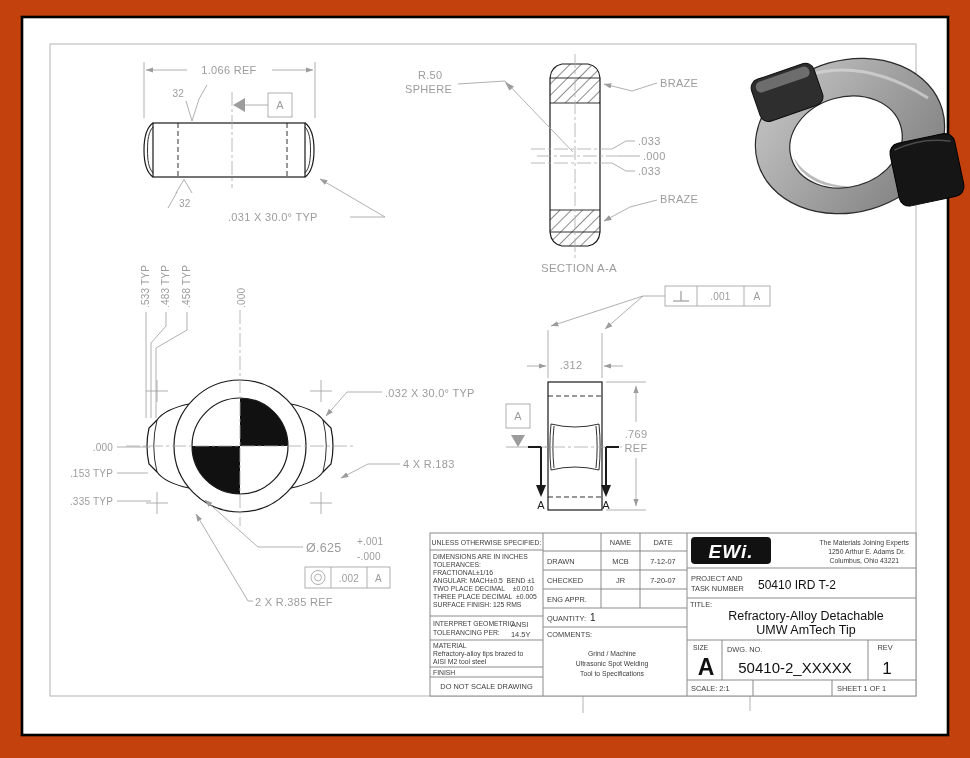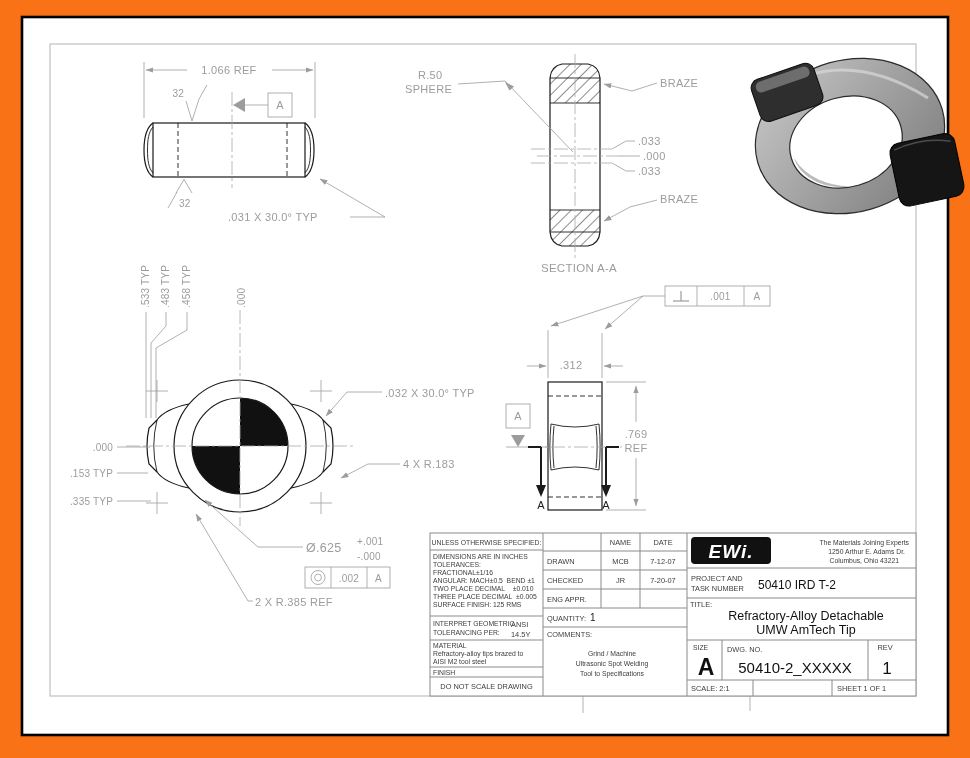--- a/index.html
+++ b/index.html
@@ -1,16 +1,16 @@
 <!DOCTYPE html>
 <html><head>
 <meta charset="utf-8">
 <style>
   html,body{margin:0;padding:0;background:#fff;}
-  .stage{width:970px;height:758px;position:relative;background:#f97316;overflow:hidden;}
+  .stage{width:970px;height:758px;position:relative;background:#c2410c;overflow:hidden;}
   svg{display:block;}
   text{font-family:"Liberation Sans","DejaVu Sans",sans-serif;}
   .ann{fill:#9c9c9c;font-size:11px;letter-spacing:.3px;}
   .annS{fill:#9c9c9c;font-size:10px;letter-spacing:.2px;}
   .geo{stroke:#1a1a1a;fill:none;stroke-width:1.2;}
   .geoThin{stroke:#1a1a1a;fill:none;stroke-width:.9;}
   .hid{stroke:#1a1a1a;fill:none;stroke-width:.9;stroke-dasharray:5,3;}
   .cl{stroke:#a8a8a8;fill:none;stroke-width:.8;stroke-dasharray:14,3,3,3;}
   .gl{stroke:#9c9c9c;fill:none;stroke-width:.8;}
   .tb{stroke:#8a8a8a;fill:none;stroke-width:1;}

